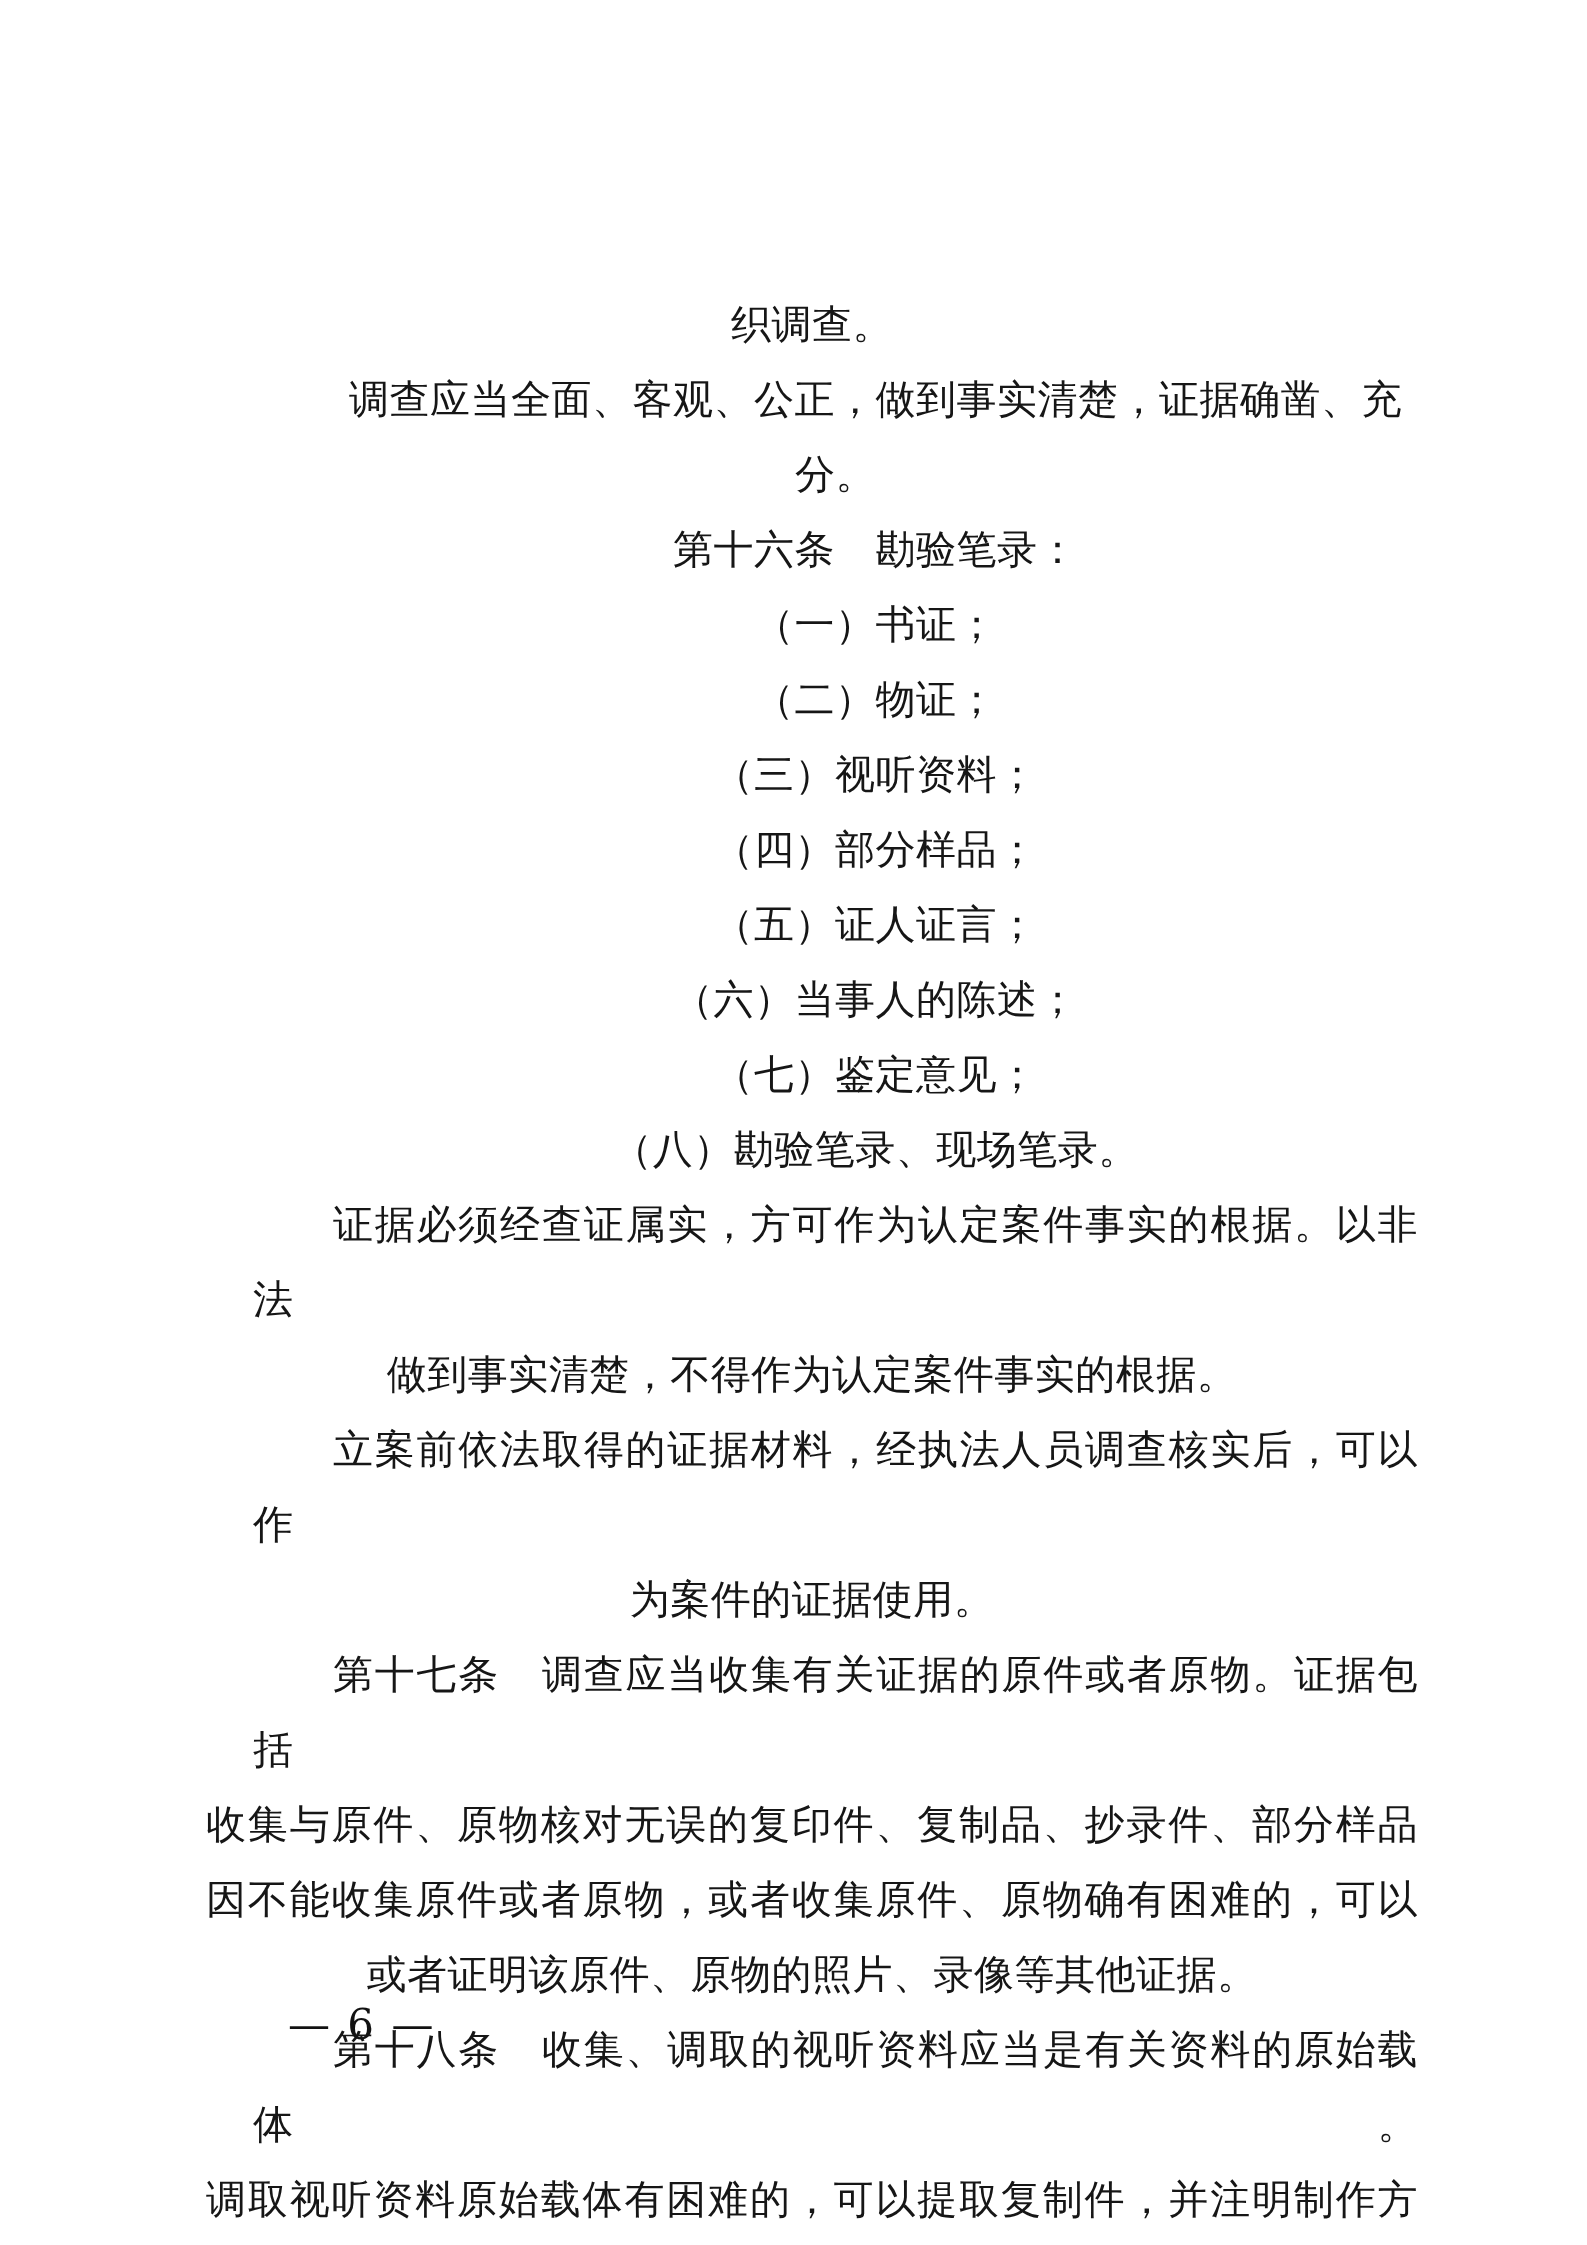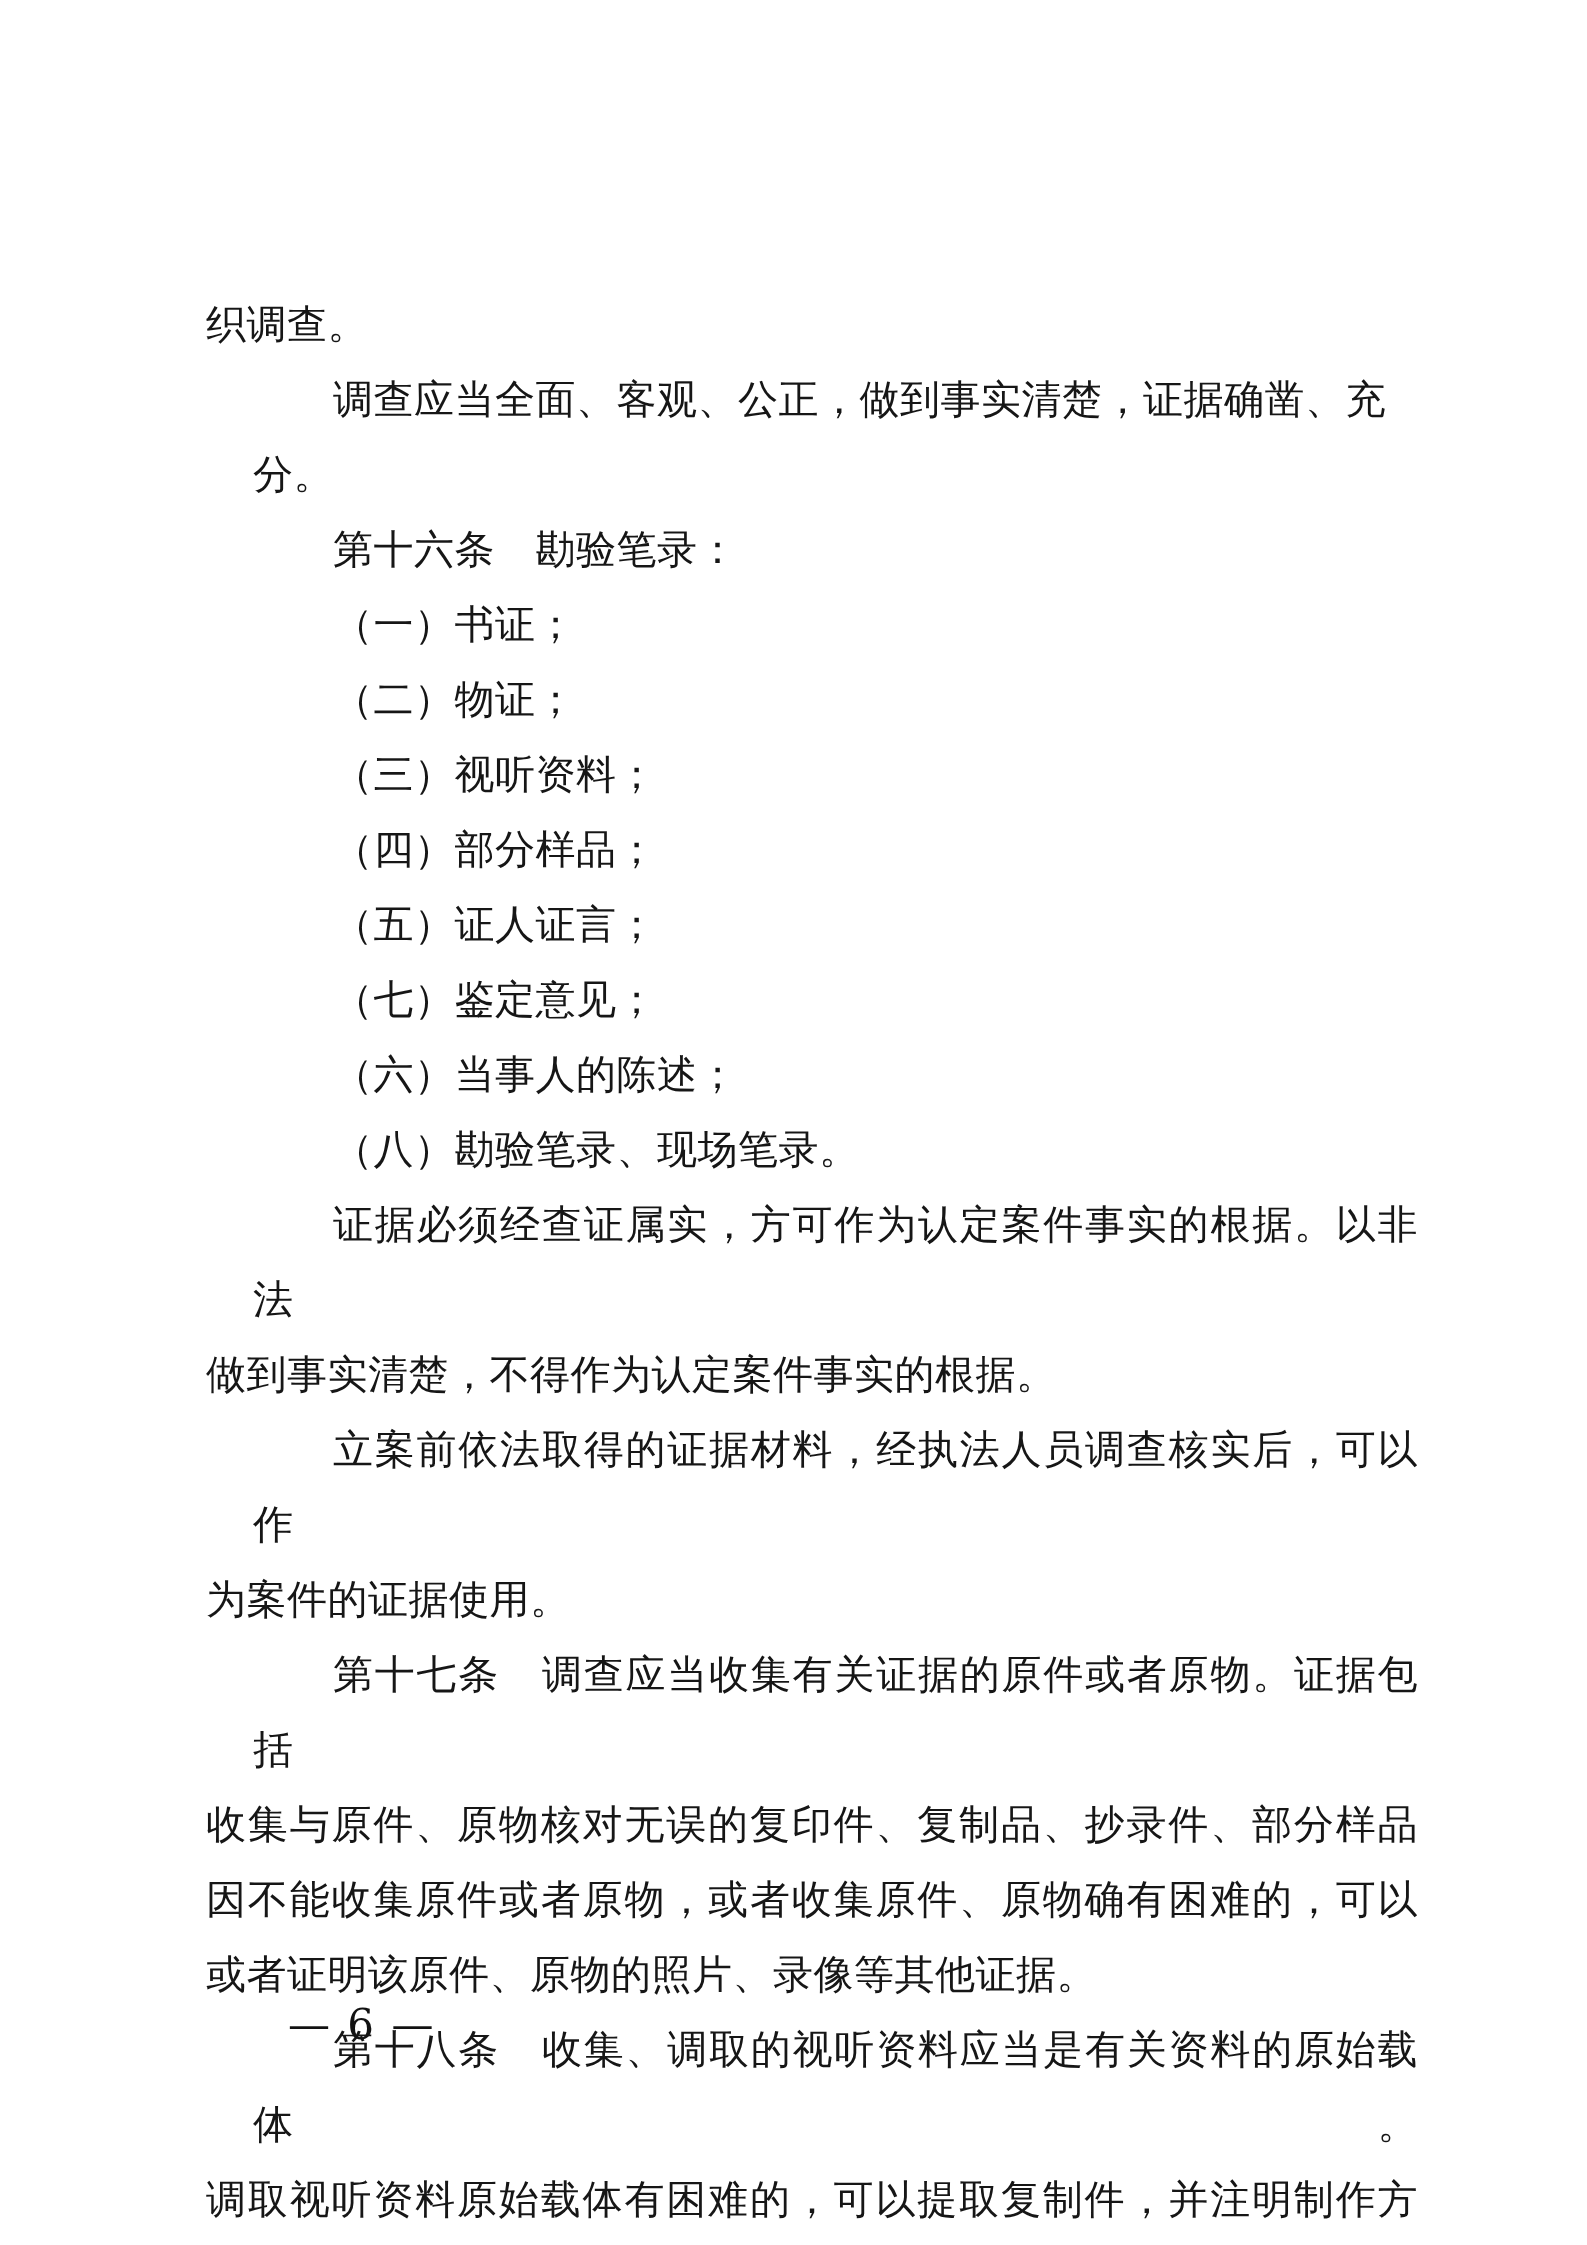--- a/index.html
+++ b/index.html
@@ -19,21 +19,21 @@
   .doc {
     position: absolute;
     left: 206px;
     top: 287px;
     width: 1212px;
     font-size: 40px;
     line-height: 75px;
     letter-spacing: 0.5px;
   }
   .ln {
-    text-align: left;
+    text-align: center;
     white-space: normal;
   }
   .ln.ind {
     text-indent: 2em;
     margin-left: 47px;
   }
   .ln.fill {
     text-align: justify;
     text-align-last: justify;
   }
@@ -54,22 +54,22 @@
 <div class="page">
   <main class="doc">
     <div class="ln">织调查。</div>
     <div class="ln ind">调查应当全面、客观、公正，做到事实清楚，证据确凿、充分。</div>
     <div class="ln ind">第十六条　勘验笔录：</div>
     <div class="ln ind">（一）书证；</div>
     <div class="ln ind">（二）物证；</div>
     <div class="ln ind">（三）视听资料；</div>
     <div class="ln ind">（四）部分样品；</div>
     <div class="ln ind">（五）证人证言；</div>
+    <div class="ln ind">（六）当事人的陈述；</div>
     <div class="ln ind">（七）鉴定意见；</div>
-    <div class="ln ind">（六）当事人的陈述；</div>
     <div class="ln ind">（八）勘验笔录、现场笔录。</div>
     <div class="ln ind fill">证据必须经查证属实，方可作为认定案件事实的根据。以非法</div>
     <div class="ln">做到事实清楚，不得作为认定案件事实的根据。</div>
     <div class="ln ind fill">立案前依法取得的证据材料，经执法人员调查核实后，可以作</div>
     <div class="ln">为案件的证据使用。</div>
     <div class="ln ind fill">第十七条　调查应当收集有关证据的原件或者原物。证据包括</div>
     <div class="ln fill">收集与原件、原物核对无误的复印件、复制品、抄录件、部分样品</div>
     <div class="ln fill">因不能收集原件或者原物，或者收集原件、原物确有困难的，可以</div>
     <div class="ln">或者证明该原件、原物的照片、录像等其他证据。</div>
     <div class="ln ind fill">第十八条　收集、调取的视听资料应当是有关资料的原始载体。</div>

